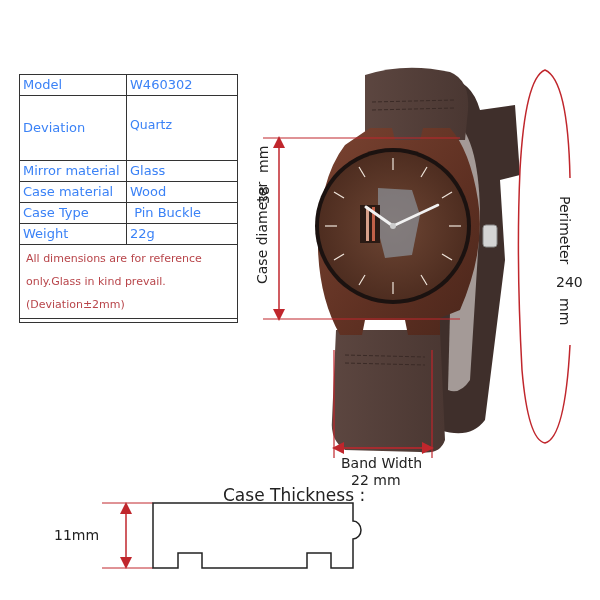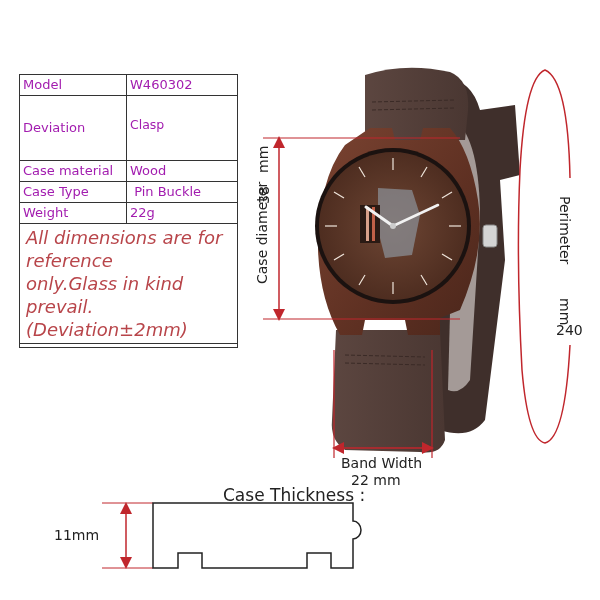--- a/index.html
+++ b/index.html
@@ -1,39 +1,43 @@
 <!DOCTYPE html>
 <html><head>
 <meta charset="utf-8">
 <style>
   html, body { margin:0; padding:0; background:#ffffff; }
   body { width:600px; height:600px; position:relative; overflow:hidden; font-family:"DejaVu Sans", sans-serif; color:#222; }
   .spec-table { position:absolute; left:19px; top:74px; width:219px; border-collapse:collapse; border:1.5px solid #333; }
-  .spec-table td { border:1.5px solid #333; padding:0 3px; font-size:13px; line-height:16px; height:20px; vertical-align:middle; color:#a21caf; }
+  .spec-table td { border:1.5px solid #333; padding:0 3px; font-size:13px; line-height:16px; height:20px; vertical-align:middle; color:#3b82f6; }
   .spec-table td.key { width:100px; }
   .spec-table tr.tall td { height:58px; }
-  .spec-table td.note { color:#b8454a; font-size:18px; line-height:23px; padding:2px 6px; height:auto;font-style:italic; }
+  .spec-table td.note { color:#b8454a; font-size:11px; line-height:23px; padding:2px 6px; height:auto; }
   .spec-table tr.spacer td { height:3px; padding:0; }
   .abs { position:absolute; }
   .lbl { position:absolute; font-size:14px; color:#222; white-space:nowrap; }
   .vert { writing-mode:vertical-rl; }
   .vert-l { writing-mode:vertical-rl; transform:rotate(180deg); }
 </style>
 </head>
 <body>
 
 <table class="spec-table">
   <tbody>
       <tr>
     <td class="key">Model</td>
     <td>W460302</td>
   </tr>
   <tr class="tall">
     <td class="key">Deviation</td>
-    <td style="vertical-align:middle;padding-bottom:6px;font-size:12.5px;">Clasp</td>
+    <td style="vertical-align:middle;padding-bottom:6px;font-size:12.5px;">Quartz</td>
+  </tr>
+  <tr>
+    <td class="key">Mirror material</td>
+    <td>Glass</td>
   </tr>
   <tr>
     <td class="key">Case material</td>
     <td>Wood</td>
   </tr>
   <tr>
     <td class="key">Case Type</td>
     <td style="white-space:pre;margin-left:34px;"> Pin Buckle</td>
   </tr>
   <tr>
@@ -142,20 +146,20 @@
 
 <div class="lbl vert-l" style="left:254px;top:148px;height:170px;text-align:center;">
   <span>Case diameter</span>
 </div>
 <div class="lbl" style="left:255px;top:185px;transform:rotate(-90deg);transform-origin:left top;font-size:14px;"></div>
 
 <div class="lbl" style="left:256px;top:188px;width:16px;text-align:center;transform:rotate(-90deg);">38</div>
 <div class="lbl" style="left:254px;top:156px;width:18px;text-align:center;transform:rotate(-90deg);">mm</div>
 
 <div class="lbl vert" style="left:557px;top:196px;">Perimeter</div>
-<div class="lbl" style="left:556px;top:274px;margin-top:48px;">240</div>
+<div class="lbl" style="left:556px;top:274px;">240</div>
 <div class="lbl vert" style="left:557px;top:298px;">mm</div>
 
 <div class="lbl" style="left:341px;top:455px;">Band Width</div>
 <div class="lbl" style="left:351px;top:472px;">22 mm</div>
 
 <div class="lbl" style="left:223px;top:485px;font-size:17px;">Case Thickness :</div>
 <div class="lbl" style="left:54px;top:527px;">11mm</div>
 
 </body></html>

